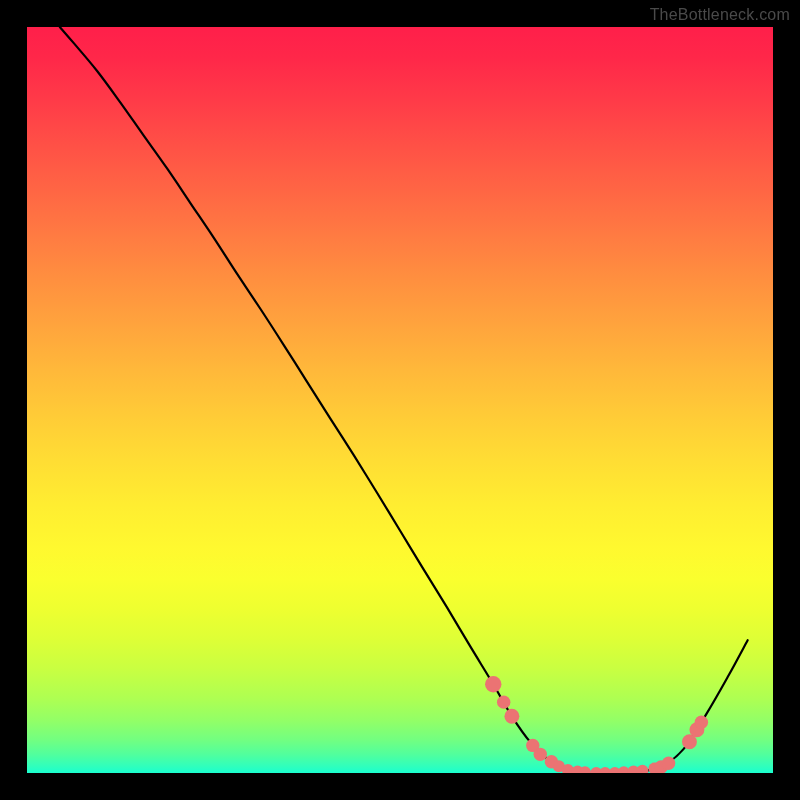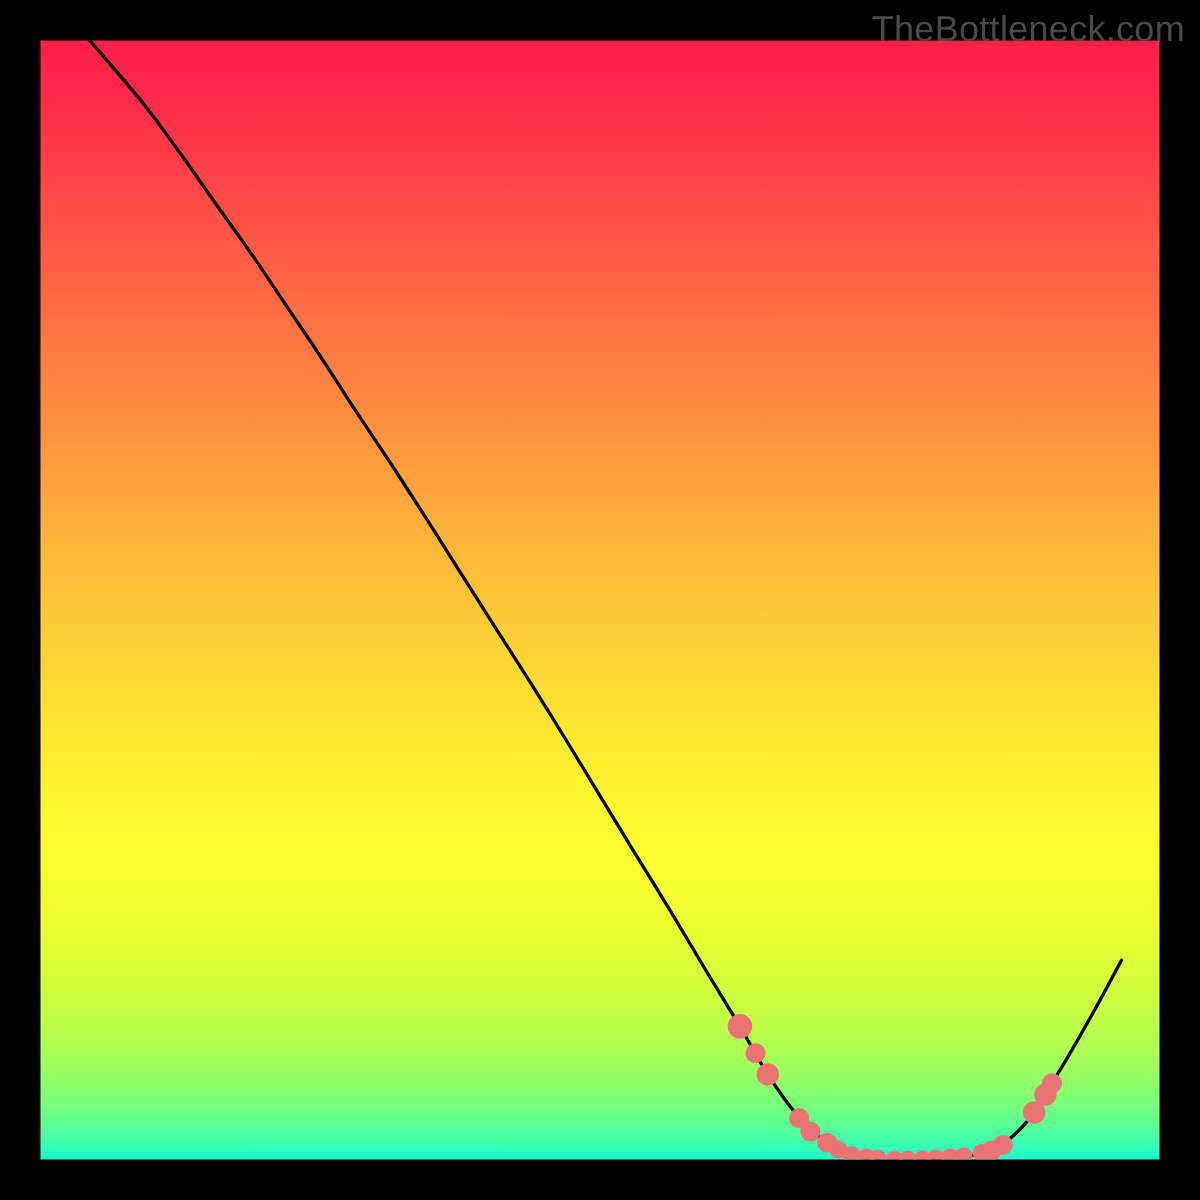--- a/index.html
+++ b/index.html
@@ -9,21 +9,21 @@
     background: #000;
     position: relative;
     font-family: Arial, Helvetica, sans-serif;
     overflow: hidden;
   }
   .watermark {
     position: absolute;
     top: 6px;
     right: 10px;
     color: #4a4a4a;
-    font-size: 24px;
+    font-size: 16px;
     font-weight: 500;
     z-index: 50;
     letter-spacing: 0.2px;
   }
   .chart-wrap {
     position: absolute;
     left: 0;
     top: 0;
     width: 800px;
     height: 800px;

